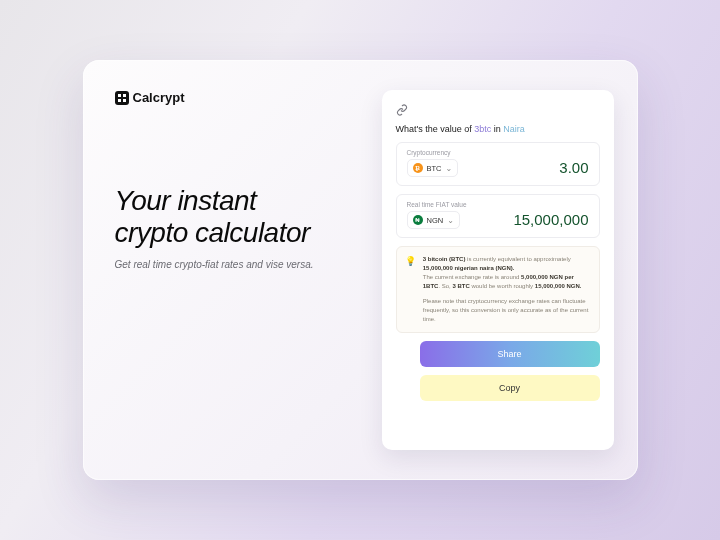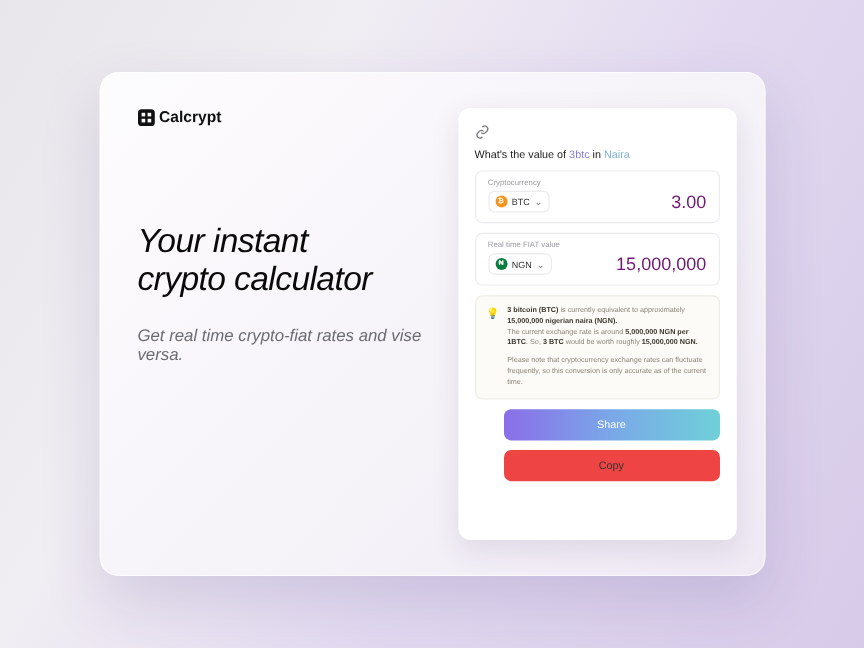--- a/index.html
+++ b/index.html
@@ -42,21 +42,21 @@
   }
   .hero {
     margin-top: 80px;
     font-style: italic;
   }
   .hero h1 {
     font-size: 28px; line-height: 1.15; font-weight: 500; color: #0a0a0a;
     letter-spacing: -0.5px;
   }
   .hero p {
-    margin-top: 22px; font-size: 14px; color: #6b6b72;
+    margin-top: 10px; font-size: 10px; color: #6b6b72;
   }
 
   .card {
     width: 232px;
     background: #fff;
     border-radius: 10px;
     box-shadow: 0 8px 24px rgba(40,30,80,0.10);
     padding: 14px 14px 28px 14px;
     display: flex; flex-direction: column; gap: 8px;
   }
@@ -70,39 +70,39 @@
   .prompt .accent2 { color: #7bb6d6; }
 
   .field {
     border: 1px solid #ececf0; border-radius: 6px;
     padding: 6px 10px 8px 10px;
   }
   .field-label {
     font-size: 6.5px; color: #9a9aa2; margin-bottom: 3px;
   }
   .field-row {
-    display: flex; align-items: center; justify-content: space-between;
+    display: flex; justify-content: space-between;
   }
   .currency-pill {
     display: flex; align-items: center; gap: 4px;
     border: 1px solid #ececf0; border-radius: 5px;
     padding: 3px 5px; font-size: 7.5px; color: #333;
     cursor: pointer;
   }
   .coin {
     width: 10px; height: 10px; border-radius: 50%;
     display: inline-block;
   }
   .coin.btc { background: #f7931a; position: relative; }
   .coin.btc::after { content:"₿"; position:absolute; inset:0; display:flex;align-items:center;justify-content:center; color:#fff; font-size:6px; font-weight:700;}
   .coin.ngn { background: #0a7d3e; position: relative; }
   .coin.ngn::after { content:"₦"; position:absolute; inset:0; display:flex;align-items:center;justify-content:center; color:#fff; font-size:6px; font-weight:700;}
   .chev { font-size: 8px; color: #888; }
   .amount {
-    font-size: 15px; font-weight: 500; color: #701a75;
+    font-size: 15px; font-weight: 500; color: #14532d;
     font-variant-numeric: tabular-nums;
   }
 
   .info-box {
     border: 1px solid #f0ece6; background: #fdfbf7;
     border-radius: 6px; padding: 8px 9px;
     font-size: 6px; line-height: 1.5; color: #8a8478;
     display: flex; gap: 6px;
   }
   .info-box .bulb {
@@ -114,21 +114,21 @@
   .btn {
     height: 26px; border-radius: 6px; border: none;
     font-size: 9px; font-weight: 500; cursor: pointer;
     display: flex; align-items: center; justify-content: center; margin-left: 24px;
   }
   .btn.share {
     background: linear-gradient(90deg, #8a6ee8 0%, #7aa8e8 50%, #6fd0d8 100%);
     color: #fff;
   }
   .btn.copy {
-    background: #ef4444; color: #333;
+    background: #fef9c3; color: #333;
   }
 </style>
 </head>
 <body>
 
 <div class="window">
   <div class="left">
     <div class="brand">
       <span class="brand-icon"></span>
       <span>Calcrypt</span>

